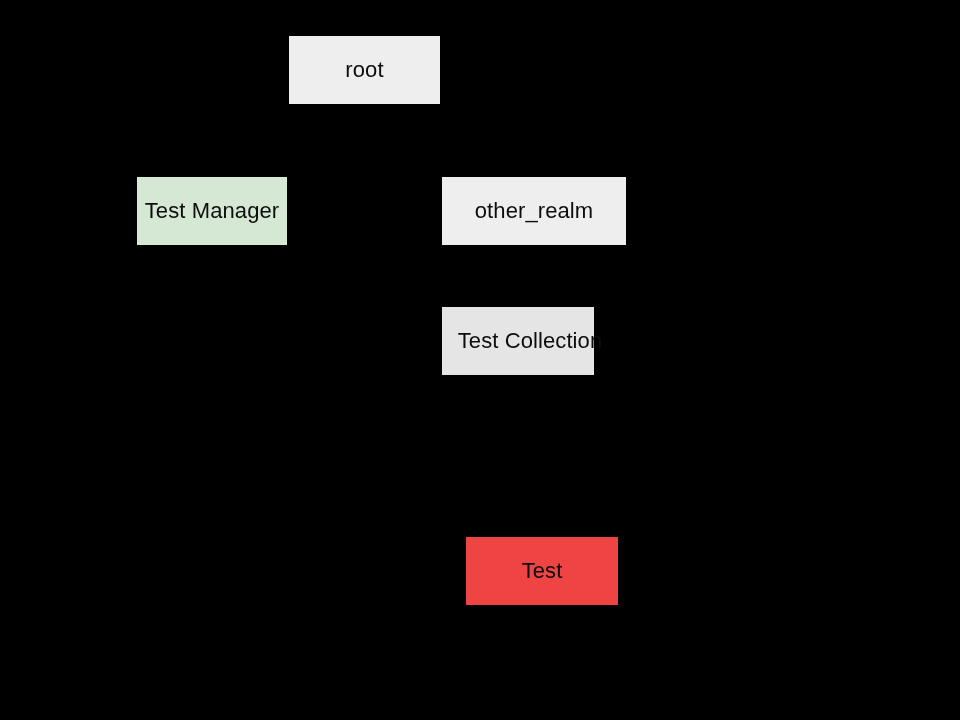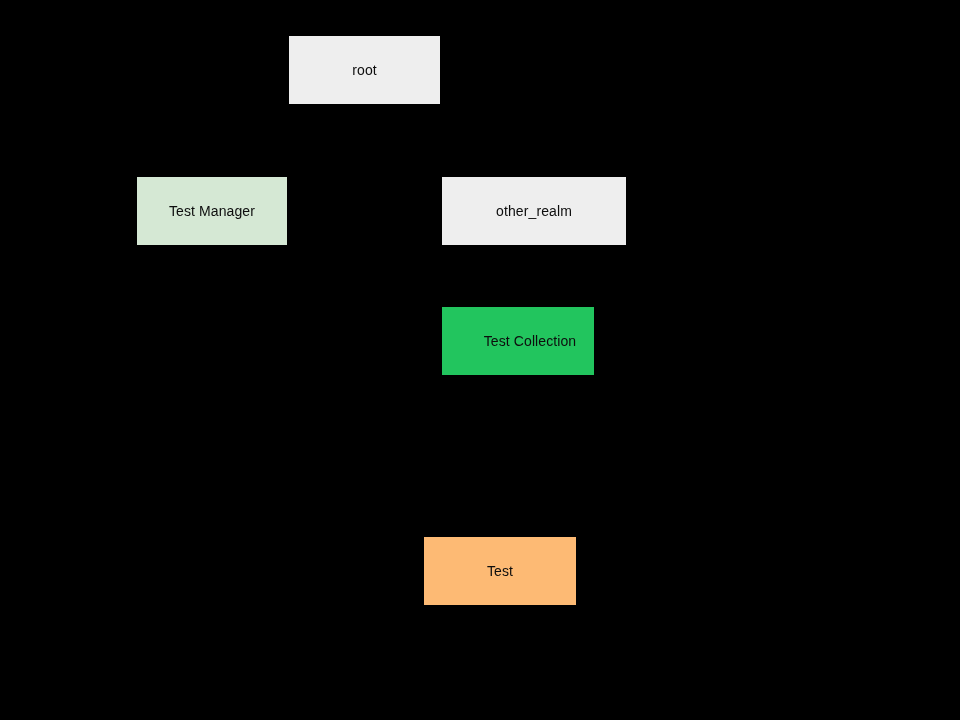--- a/index.html
+++ b/index.html
@@ -25,21 +25,21 @@
     pointer-events: none;
   }
   .node {
     position: absolute;
     box-sizing: border-box;
     display: flex;
     align-items: center;
     justify-content: center;
     text-align: center;
     color: #0d0d0d;
-    font-size: 14px;
+    font-size: 22px;
     line-height: 1.2;
     letter-spacing: 0.1px;
     font-weight: 400;
     white-space: nowrap;
     border: 0;
   }
   .node-label {
     display: block;
   }
 </style>
@@ -60,21 +60,21 @@
   <div id="nodes">
       <div class="node" style="left: 289px; top: 36px; width: 151px; height: 68px; background: rgb(238, 238, 238);">
         <span class="node-label">root</span>
       </div>
       <div class="node" style="left: 137px; top: 177px; width: 150px; height: 68px; background: rgb(213, 232, 212);">
         <span class="node-label">Test Manager</span>
       </div>
       <div class="node" style="left: 442px; top: 177px; width: 184px; height: 68px; background: rgb(238, 238, 238);">
         <span class="node-label">other_realm</span>
       </div>
-      <div class="node" style="left: 442px; top: 307px; width: 152px; height: 68px; background: #22c55e; padding-left: 24px;">
+      <div class="node" style="left: 442px; top: 307px; width: 152px; height: 68px; background: #e5e5e5; padding-left: 24px;">
         <span class="node-label">Test Collection</span>
       </div>
-      <div class="node" style="left: 424px; top: 537px; width: 152px; height: 68px; background: #fdba74;">
+      <div class="node" style="left: 466px; top: 537px; width: 152px; height: 68px; background: #ef4444;">
         <span class="node-label">Test</span>
       </div>
     </div>
 
 </div>
 
 </body></html>

